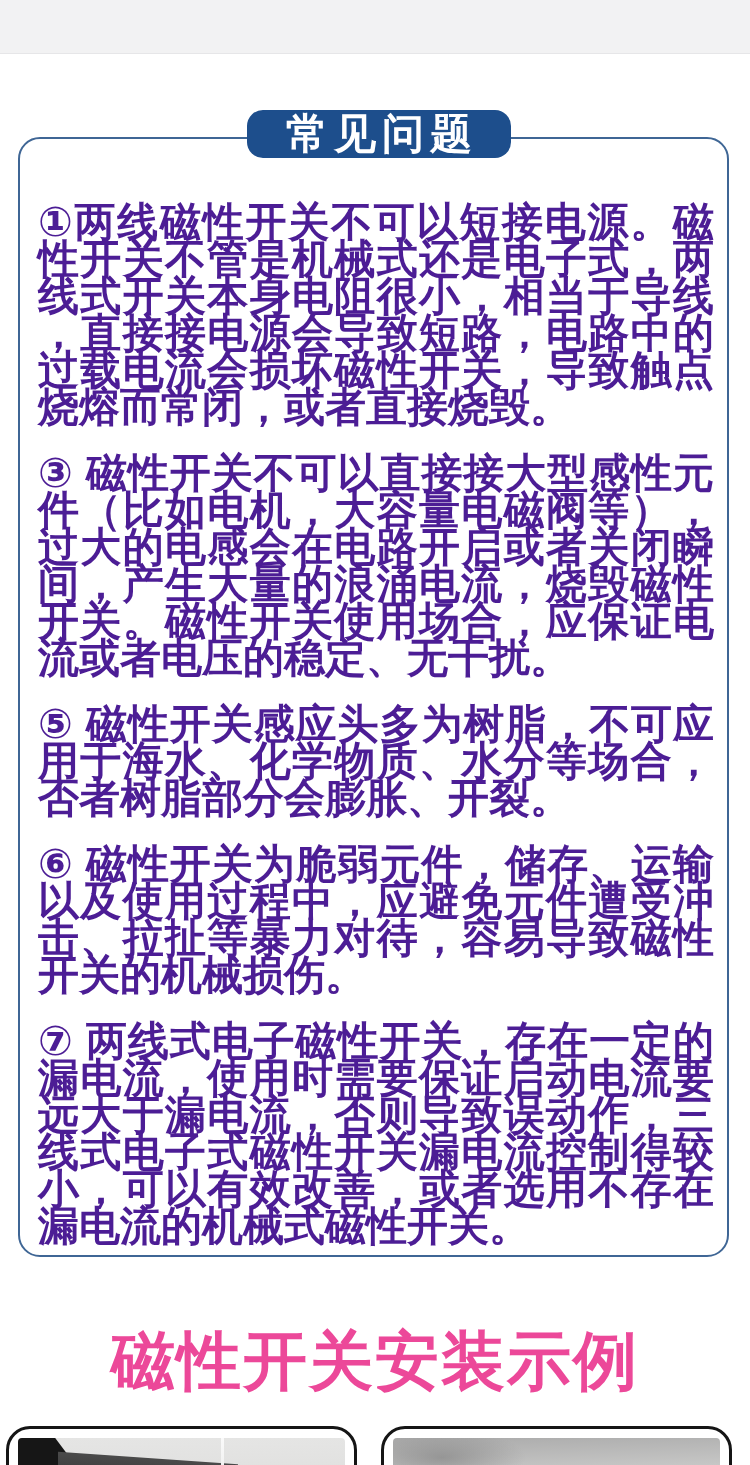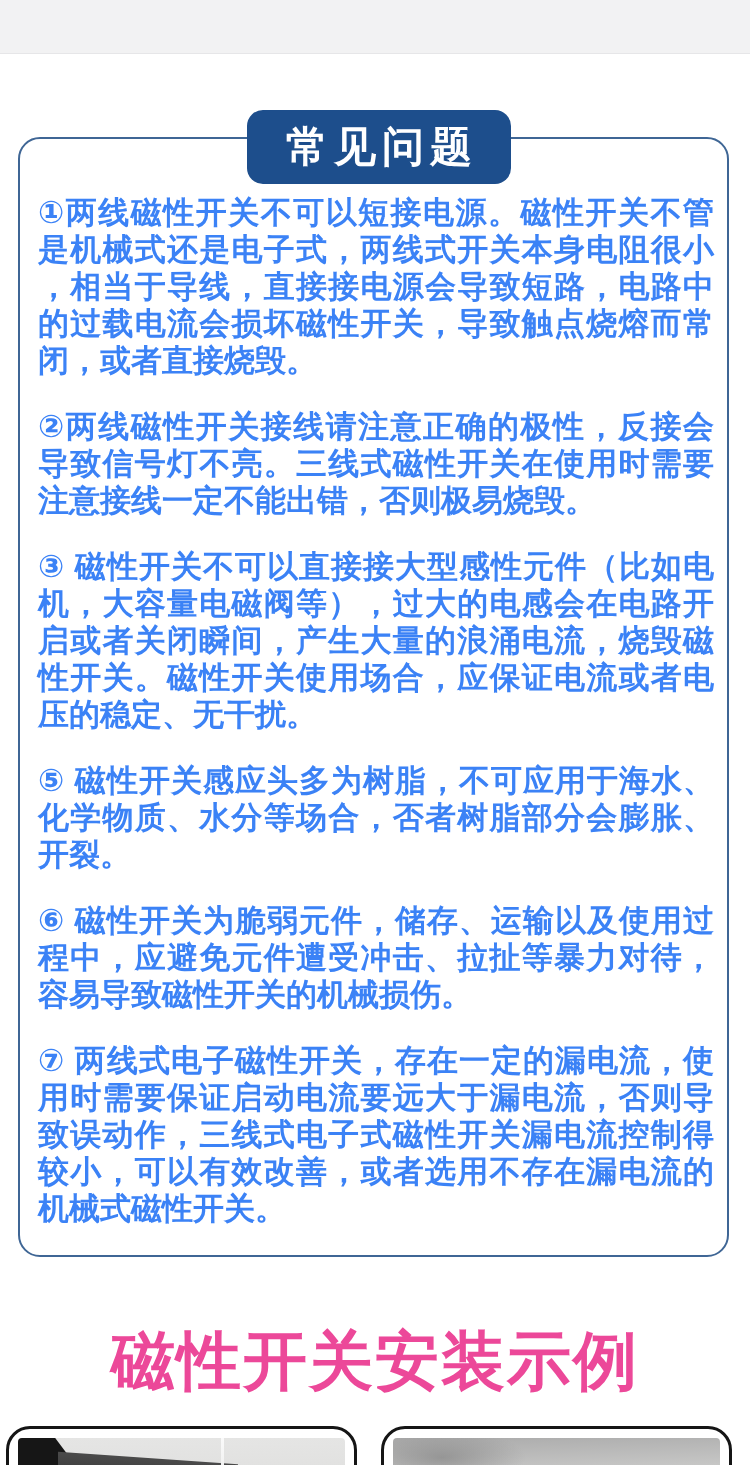--- a/index.html
+++ b/index.html
@@ -37,21 +37,21 @@
     border: 2px solid #3f6695;
     border-radius: 22px;
     background: #ffffff;
     box-sizing: content-box;
   }
   .faq-title-pill {
     position: absolute;
     left: 247px;
     top: 110px;
     width: 264px;
-    height: 74px;
+    height: 48px;
     background: #1d4e8c;
     border-radius: 16px;
     display: flex;
     align-items: center;
     justify-content: center;
     z-index: 2;
   }
   .faq-title-pill span {
     color: #ffffff;
     font-size: 42px;
@@ -61,25 +61,25 @@
     line-height: 1;
   }
   .faq-body {
     position: absolute;
     left: 38px;
     top: 190px;
     width: 676px;
     z-index: 1;
   }
   .faq-body p {
-    margin: 4px 0 29px 0;
-    font-size: 31px;
+    margin: 14px 0 29px 0;
+    font-size: 41px;
     line-height: 37px;
     font-weight: 600;
-    color: #3b82f6;
+    color: #4c1d95;
     text-align: justify;
     line-break: anywhere;
   }
   
   .install-title {
     position: absolute;
     left: 0;
     top: 1326px;
     width: 750px;
     text-align: center;
@@ -158,21 +158,20 @@
 
 <div class="faq-wrap">
   <div class="faq-box"></div>
 
   <div class="faq-title-pill">
     <span>常见问题</span>
   </div>
 
   <div class="faq-body">
     <p>①两线磁性开关不可以短接电源。磁性开关不管是机械式还是电子式，两线式开关本身电阻很小，相当于导线，直接接电源会导致短路，电路中的过载电流会损坏磁性开关，导致触点烧熔而常闭，或者直接烧毁。</p>
-    <p>②两线磁性开关接线请注意正确的极性，反接会导致信号灯不亮。三线式磁性开关在使用时需要注意接线一定不能出错，否则极易烧毁。</p>
     <p>③ 磁性开关不可以直接接大型感性元件（比如电机，大容量电磁阀等），过大的电感会在电路开启或者关闭瞬间，产生大量的浪涌电流，烧毁磁性开关。磁性开关使用场合，应保证电流或者电压的稳定、无干扰。</p>
     <p>⑤ 磁性开关感应头多为树脂，不可应用于海水、化学物质、水分等场合，否者树脂部分会膨胀、开裂。</p>
     <p>⑥ 磁性开关为脆弱元件，储存、运输以及使用过程中，应避免元件遭受冲击、拉扯等暴力对待，容易导致磁性开关的机械损伤。</p>
     <p>⑦ 两线式电子磁性开关，存在一定的漏电流，使用时需要保证启动电流要远大于漏电流，否则导致误动作，三线式电子式磁性开关漏电流控制得较小，可以有效改善，或者选用不存在漏电流的机械式磁性开关。</p>
 
   </div>
 </div>
 
 <div class="install-title">磁性开关安装示例</div>
 

